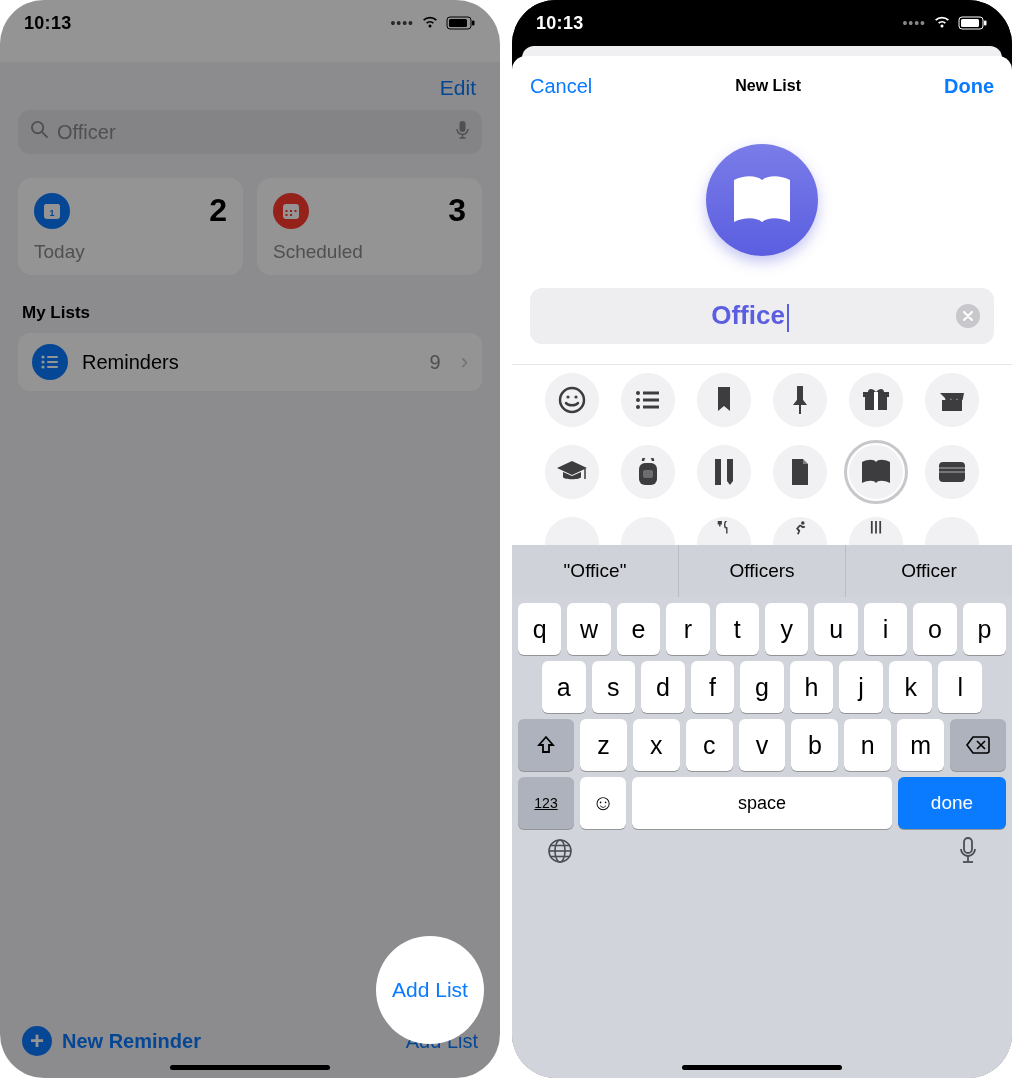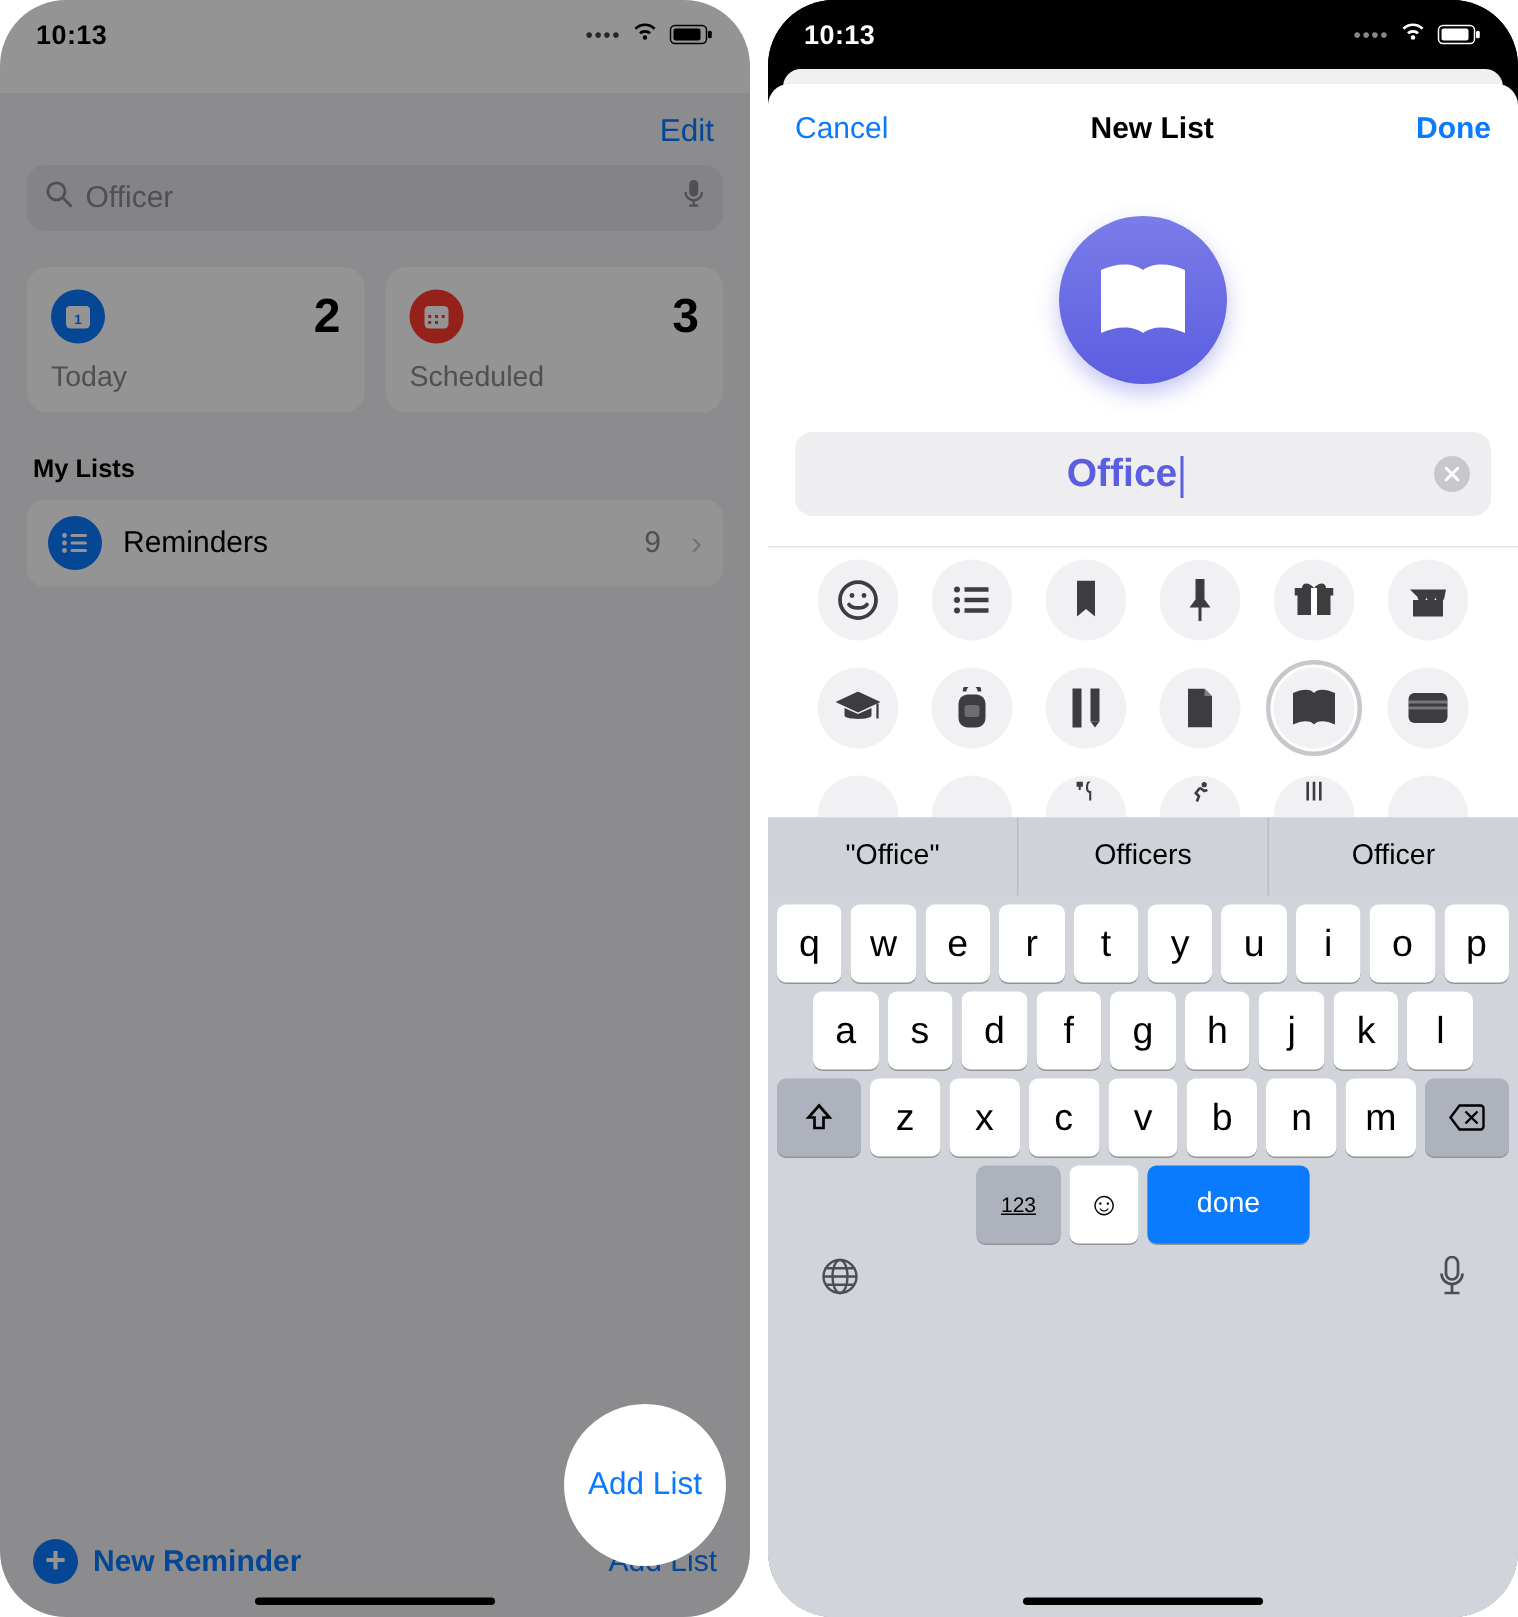--- a/index.html
+++ b/index.html
@@ -117,21 +117,21 @@
     display: flex; flex-direction: column;
   }
   .sheet-prev {
     position: absolute; top: 46px; left: 10px; right: 10px; height: 30px;
     background: #f0f0f3; border-radius: 12px 12px 0 0;
   }
   .sheet-header {
     height: 60px; display: flex; align-items: center; justify-content: space-between;
     padding: 0 18px;
   }
-  .sheet-header .title { font-size: 20px; font-weight: 600; }
+  .sheet-header .title { font-size: 16px; font-weight: 600; }
   .sheet-header .cancel, .sheet-header .done {
     font-size: 20px; color: #0a7aff;
   }
   .sheet-header .done { font-weight: 600; }
 
   .list-badge {
     width: 112px; height: 112px; border-radius: 56px;
     background: linear-gradient(180deg, #7a7ce8, #5b5ee0);
     margin: 28px auto 0; display: flex; align-items: center; justify-content: center;
     box-shadow: 0 6px 14px rgba(90,90,220,0.35);
@@ -500,20 +500,21 @@
         <div class="key fn">
             <svg width="26" height="20" viewBox="0 0 26 20">
               <path d="M8 2h14a2 2 0 012 2v12a2 2 0 01-2 2H8l-6-8 6-8z" fill="none" stroke="#000" stroke-width="1.6"></path>
               <path d="M12 6l8 8M20 6l-8 8" stroke="#000" stroke-width="1.6"></path>
             </svg>
           </div>
       </div>
       <div class="krow">
         <div class="key fn num">123</div>
         <div class="key emoji">☺</div>
+        <div class="key space">space</div>
         <div class="key done">done</div>
       </div>
       <div class="kb-bottom">
         <span class="globe"><svg width="28" height="28" viewBox="0 0 28 28">
               <circle cx="14" cy="14" r="11" fill="none" stroke="#4b4e55" stroke-width="1.6"></circle>
               <ellipse cx="14" cy="14" rx="5" ry="11" fill="none" stroke="#4b4e55" stroke-width="1.6"></ellipse>
               <line x1="3" y1="14" x2="25" y2="14" stroke="#4b4e55" stroke-width="1.6"></line>
               <line x1="4.5" y1="8.5" x2="23.5" y2="8.5" stroke="#4b4e55" stroke-width="1.6"></line>
               <line x1="4.5" y1="19.5" x2="23.5" y2="19.5" stroke="#4b4e55" stroke-width="1.6"></line>
             </svg></span>

